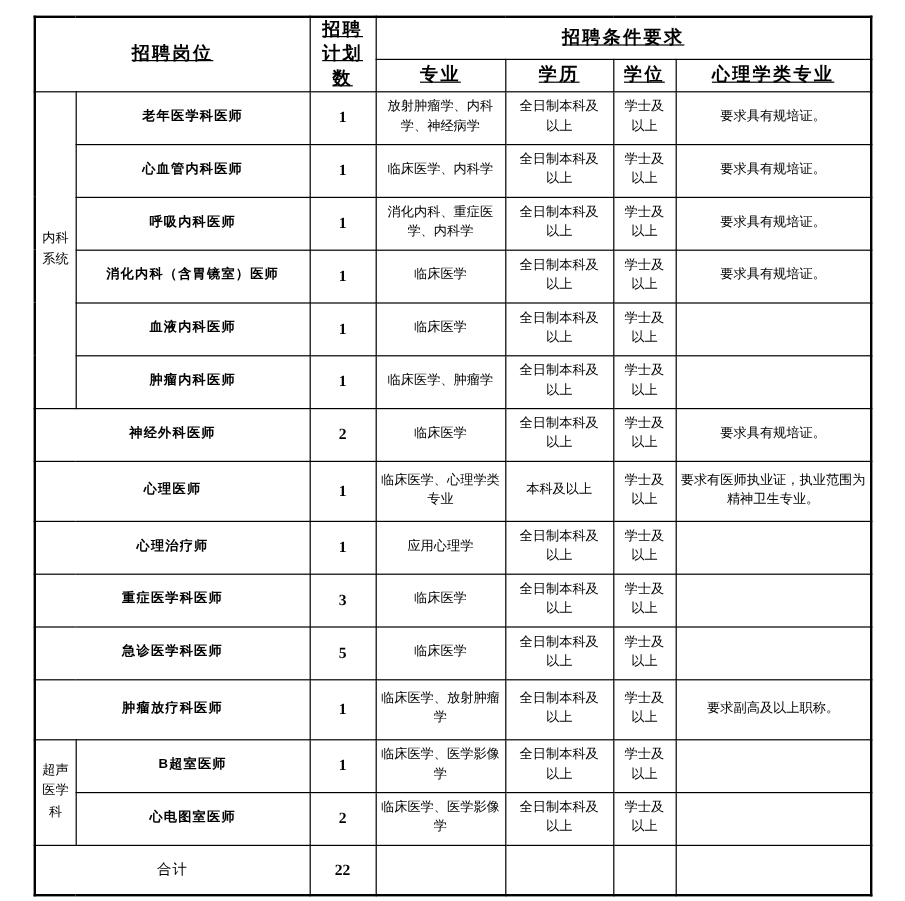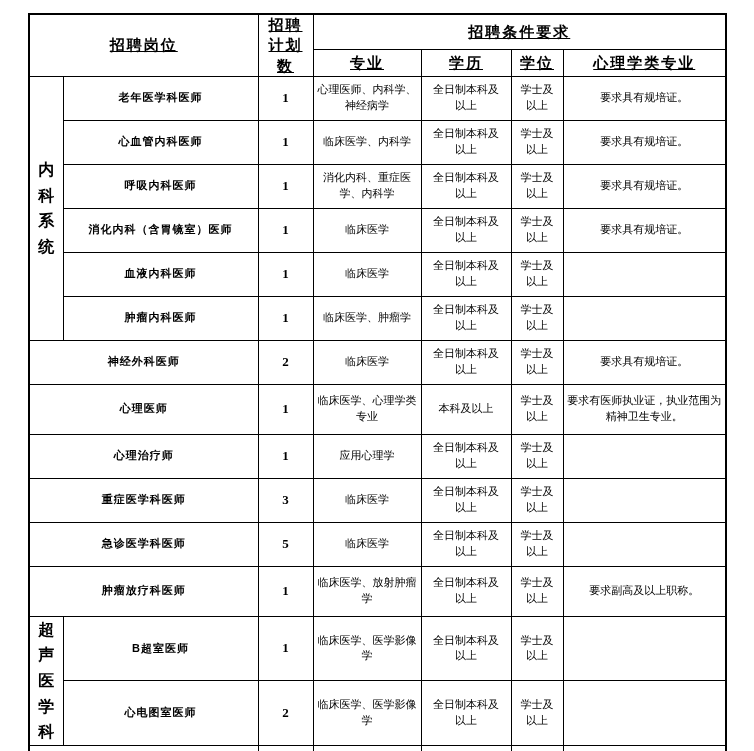--- a/index.html
+++ b/index.html
@@ -14,21 +14,21 @@
     text-align:center;vertical-align:middle;
     padding:0 2px;overflow:hidden;
     word-break:break-all;line-height:1.45;
   }
   .tbl th{font-size:15px;font-weight:bold;letter-spacing:2px;line-height:1.35;text-decoration:underline;}
   tr.h1{height:29px;}
   tr.h2{height:21px;}
   tbody tr{height:44px;}
   tr.tall{height:50px;}
   tr.total-row{height:42px;border-radius:11px;}
-  td.group{font-size:16px;font-weight:bold;padding:0 1px;line-height:1.6;}
+  td.group{font-size:11px;font-weight:normal;padding:0 1px;line-height:1.6;}
   td.pos{font-size:11px;font-weight:bold;letter-spacing:1px;}
   td.num{font-family:"Liberation Serif",serif;font-size:13px;font-weight:bold;}
   td.body{font-size:11px;}
   td.edu{padding:0 8px;margin-top:41px;}
   td.deg{padding:0 7px;}
   td.other{font-size:11px;text-align:center;padding:1px 2px;}
   td.total-label{font-size:12px;letter-spacing:1px;}
 </style>
 </head>
 <body>
@@ -54,21 +54,21 @@
       <th>学历</th>
       <th>学位</th>
       <th>心理学类专业</th>
     </tr>
   </thead>
   <tbody>
     <tr>
       <td rowspan="6" class="group">内科系统</td>
       <td class="pos">老年医学科医师</td>
       <td class="num">1</td>
-      <td class="body">心理医师、内科学、神经病学</td>
+      <td class="body">放射肿瘤学、内科学、神经病学</td>
       <td class="body edu">全日制本科及以上</td>
       <td class="body deg">学士及以上</td>
       <td class="other">要求具有规培证。</td>
     </tr>
     <tr>
       <td class="pos">心血管内科医师</td>
       <td class="num">1</td>
       <td class="body">临床医学、内科学</td>
       <td class="body edu">全日制本科及以上</td>
       <td class="body deg">学士及以上</td>

